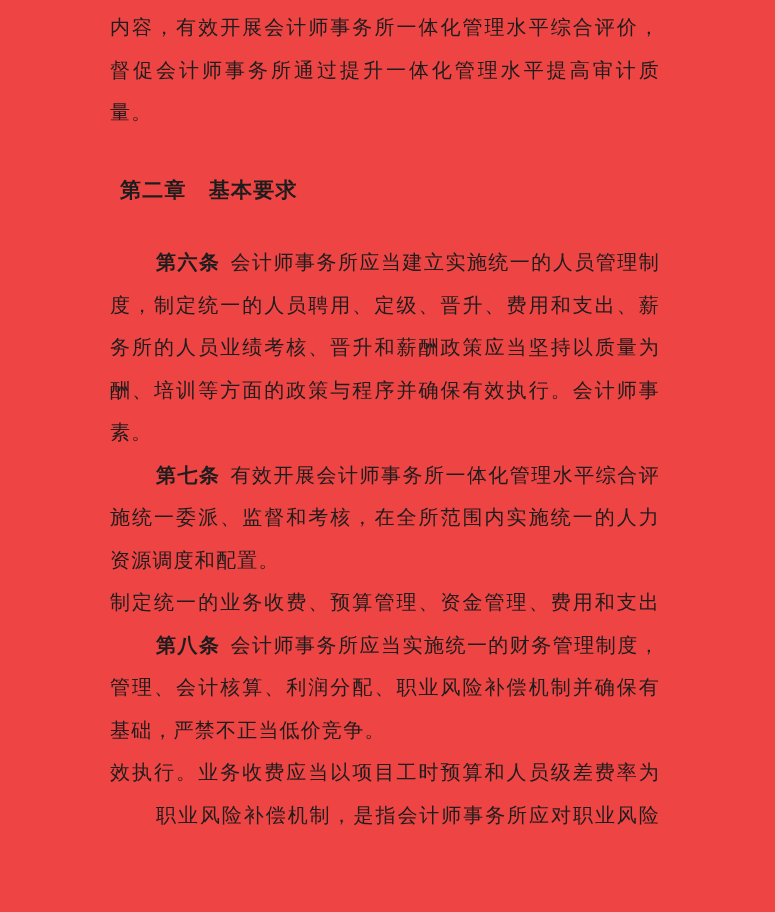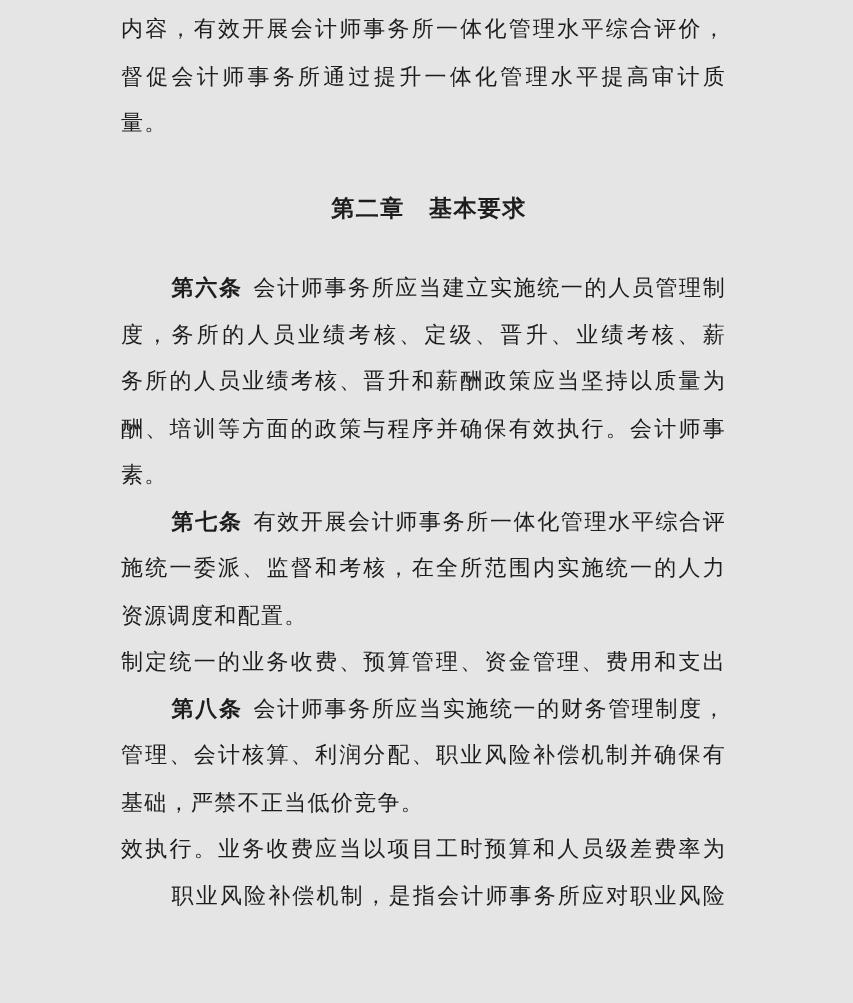--- a/index.html
+++ b/index.html
@@ -8,21 +8,21 @@
     width: 775px;
     height: 912px;
     overflow: hidden;
     background: #ffffff;
   }
   .page {
     position: relative;
     width: 775px;
     height: 912px;
     box-sizing: border-box;
-    background: #e5e5e5;
+    background: #ef4444;
     color: #1d1d1d;
     padding: 6px 115px 0 110px;
     overflow: hidden;
     font-family: "Liberation Serif", "DejaVu Serif", serif;
   }
   .line {
     height: 42.5px;
     line-height: 42.5px;
     font-size: 20px;
     letter-spacing: 1.2px;
@@ -32,21 +32,21 @@
     text-align: justify;
     text-align-last: justify;
   }
   .indent {
     padding-left: 46px;
   }
   .chapter {
     height: 42.5px;
     line-height: 42.5px;
     margin: 35px 0 30px 0;
-    text-align: center;
+    text-align: left;
     text-indent: 10px;
     font-size: 21px;
     font-weight: 700;
     letter-spacing: 1.2px;
     font-family: "Liberation Sans", "DejaVu Sans", sans-serif;
   }
   .artnum {
     font-weight: 700;
     font-family: Liberation Sans, sans-serif;
     margin-right: 10px;
@@ -61,21 +61,21 @@
   <div class="para">
     <div class="line just">内容，有效开展会计师事务所一体化管理水平综合评价，</div>
     <div class="line just">督促会计师事务所通过提升一体化管理水平提高审计质</div>
     <div class="line">量。</div>
   </div>
 
   <div class="chapter">第二章　基本要求</div>
 
   <div class="para">
     <div class="line just indent"><span class="artnum">第六条</span><span>会计师事务所应当建立实施统一的人员管理制</span></div>
-    <div class="line just">度，务所的人员业绩考核、定级、晋升、业绩考核、薪</div>
+    <div class="line just">度，制定统一的人员聘用、定级、晋升、费用和支出、薪</div>
     <div class="line just">务所的人员业绩考核、晋升和薪酬政策应当坚持以质量为</div>
     <div class="line just">酬、培训等方面的政策与程序并确保有效执行。会计师事</div>
     <div class="line">素。</div>
   </div>
 
   <div class="para">
     <div class="line just indent"><span class="artnum">第七条</span><span>有效开展会计师事务所一体化管理水平综合评价</span></div>
     <div class="line just">施统一委派、监督和考核，在全所范围内实施统一的人力</div>
     <div class="line">资源调度和配置。</div>
   </div>

